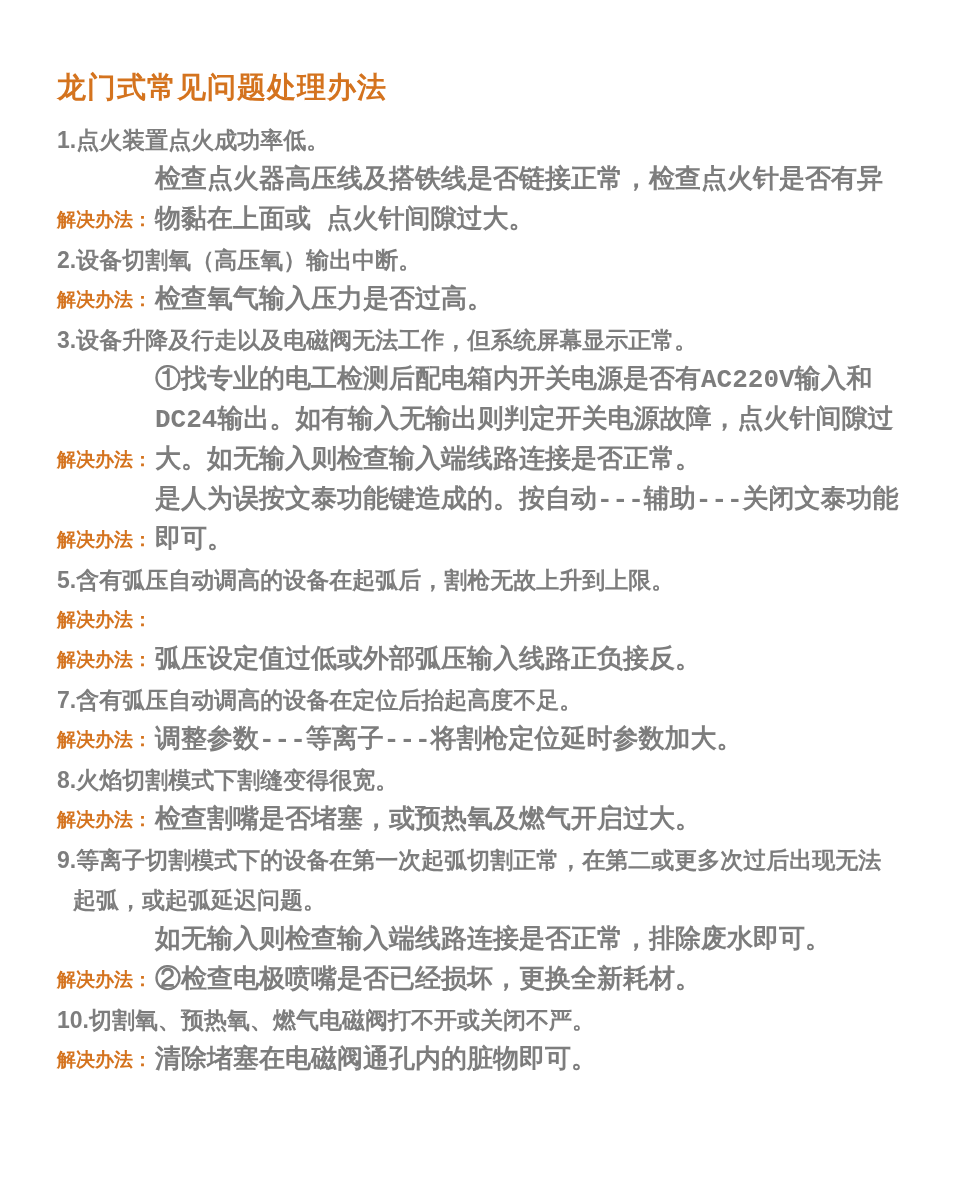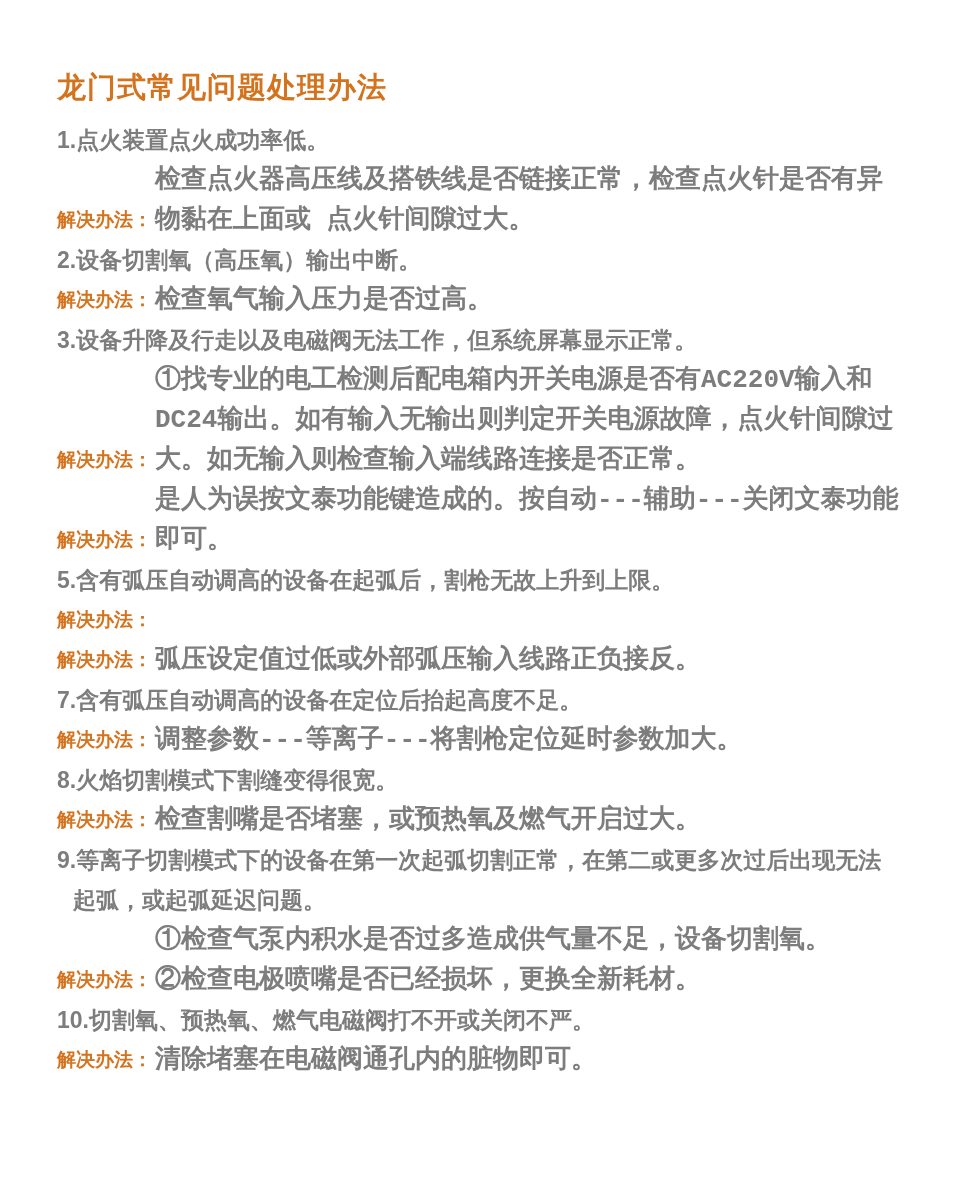--- a/index.html
+++ b/index.html
@@ -140,21 +140,21 @@
             <p>检查割嘴是否堵塞，或预热氧及燃气开启过大。</p>
           </div>
     </div>
   </div>
 
   <div class="faq-item">
     <p class="problem">9.等离子切割模式下的设备在第一次起弧切割正常，在第二或更多次过后出现无法起弧，或起弧延迟问题。</p>
     <div class="solution">
       <span class="solution-label">解决办法：</span>
       <div class="solution-text">
-            <p>①检查气泵内积水是否过多造成供气量不足，设备切割氧。</p>
+            <p>如无输入则检查输入端线路连接是否正常，排除废水即可。</p>
             <p>②检查电极喷嘴是否已经损坏，更换全新耗材。</p>
           </div>
     </div>
   </div>
 
   <div class="faq-item">
     <p class="problem">10.切割氧、预热氧、燃气电磁阀打不开或关闭不严。</p>
     <div class="solution">
       <span class="solution-label">解决办法：</span>
       <div class="solution-text">

